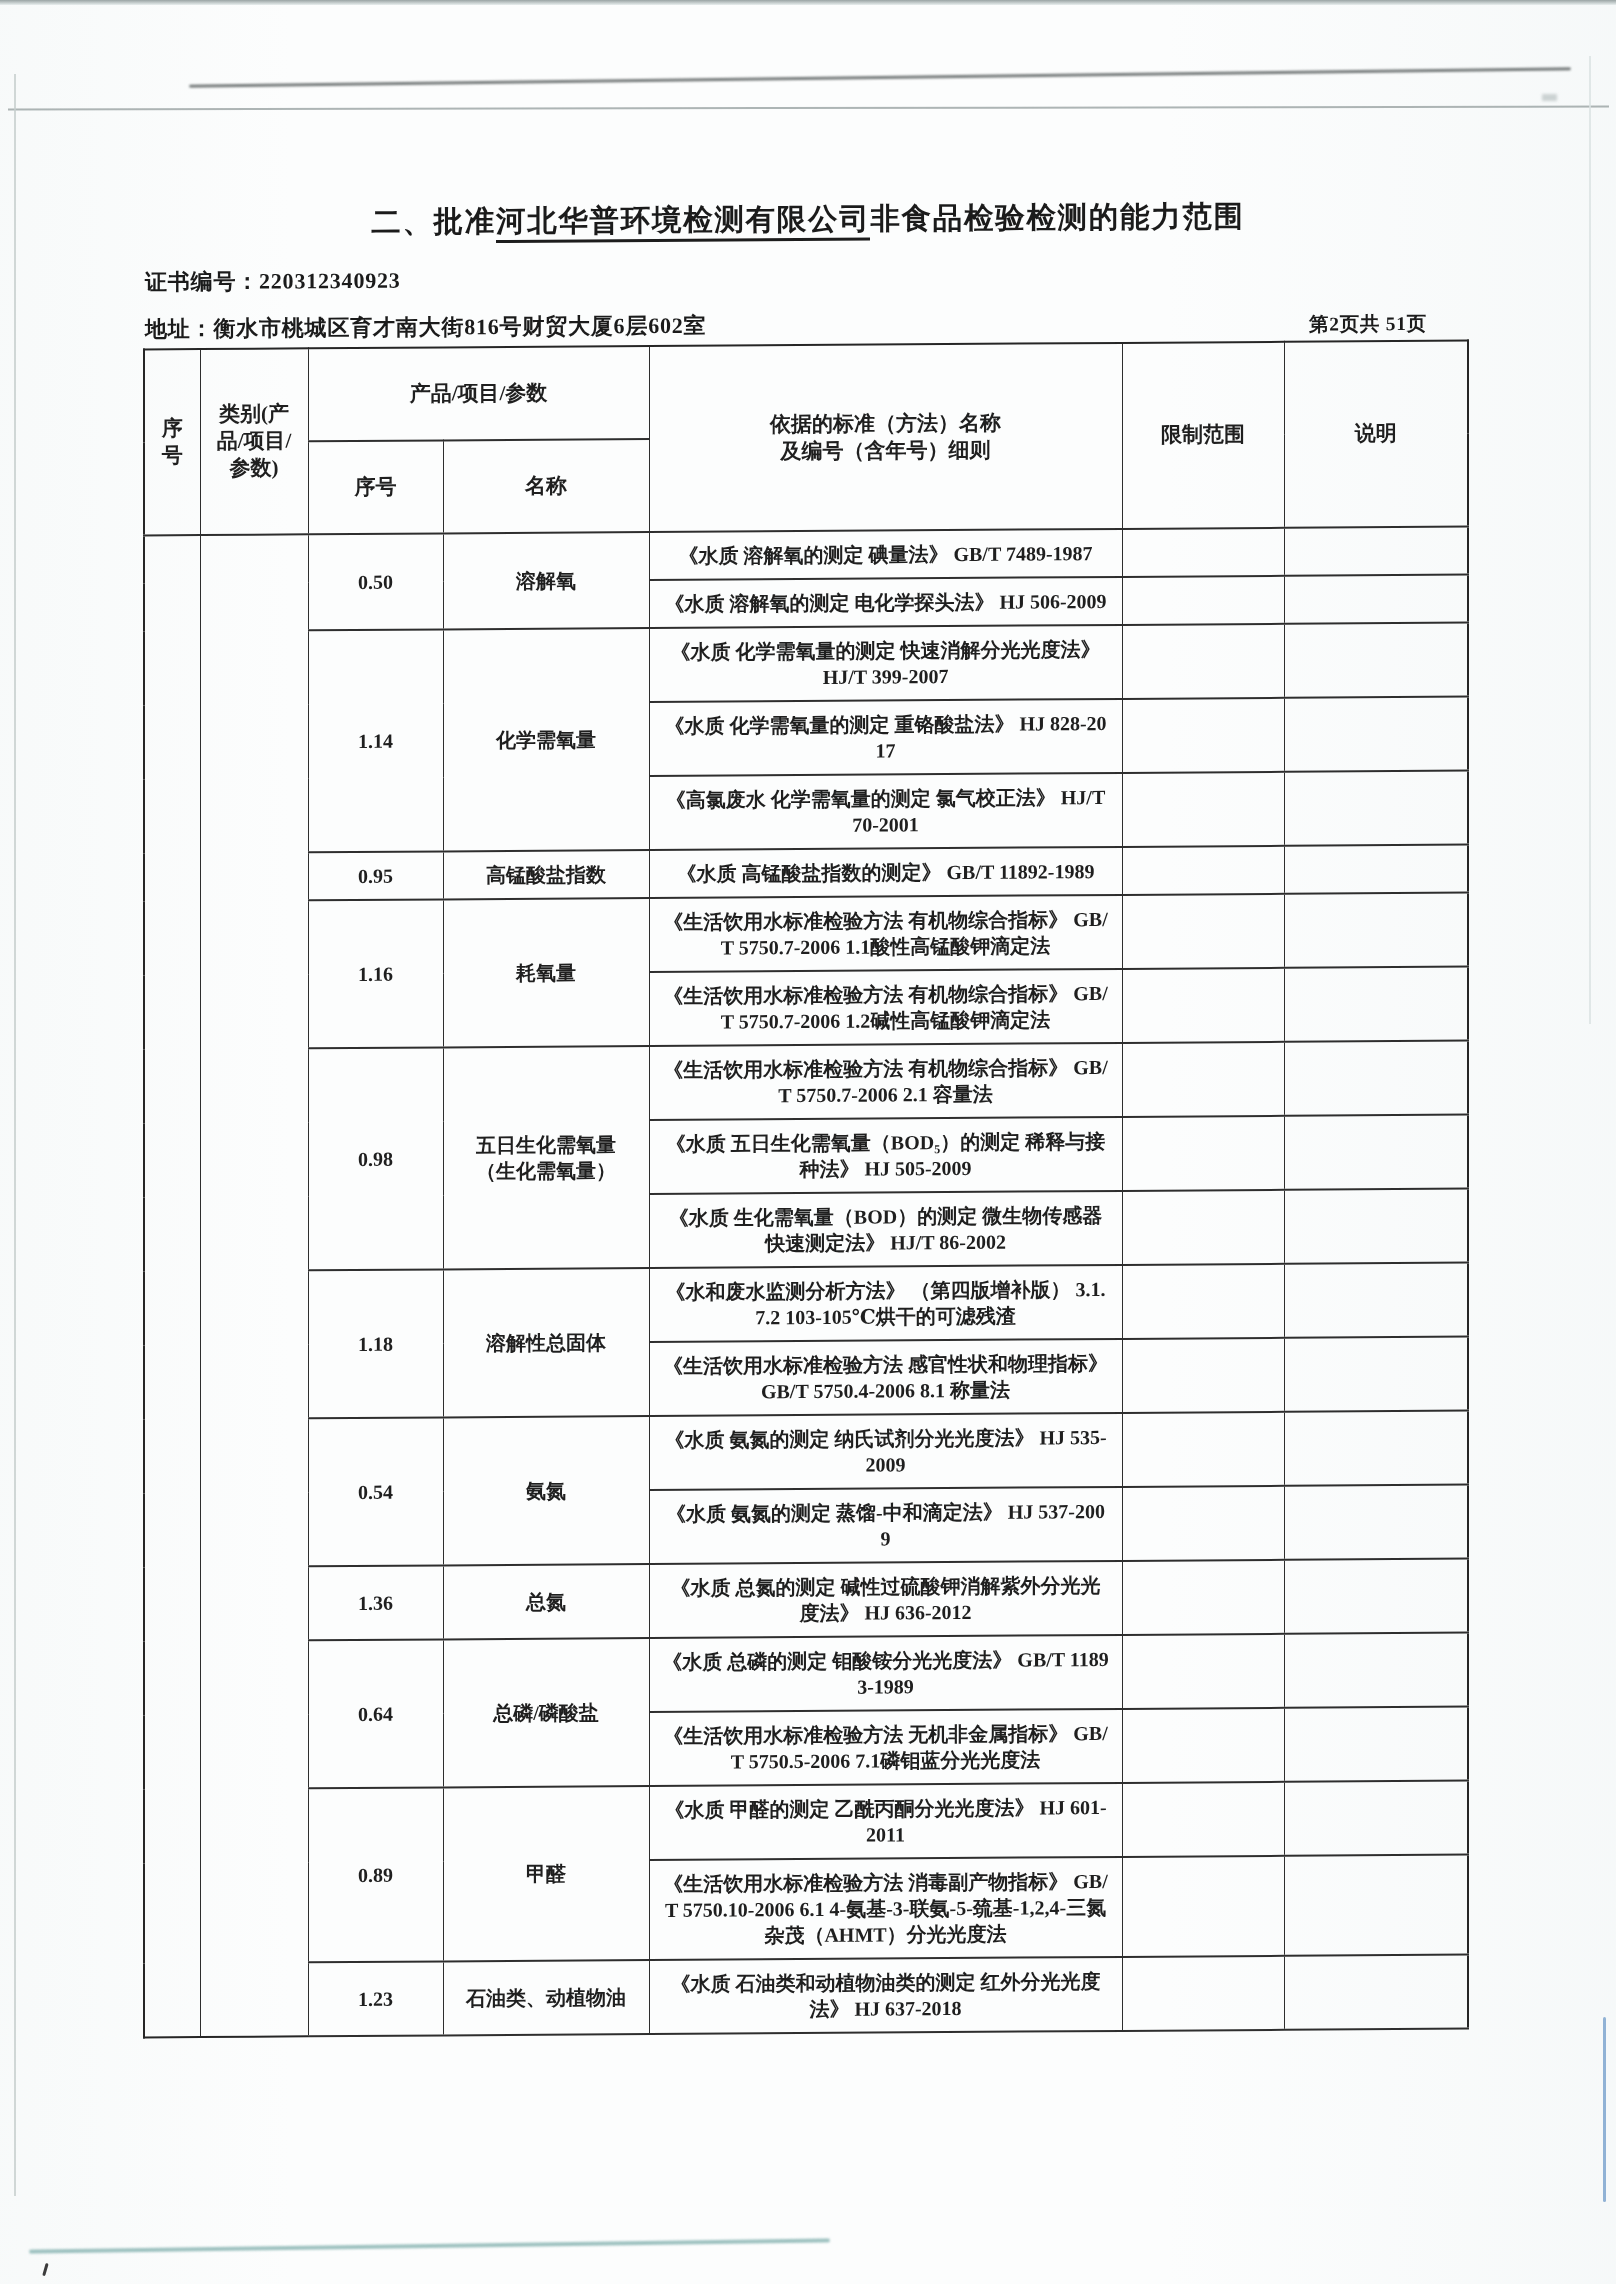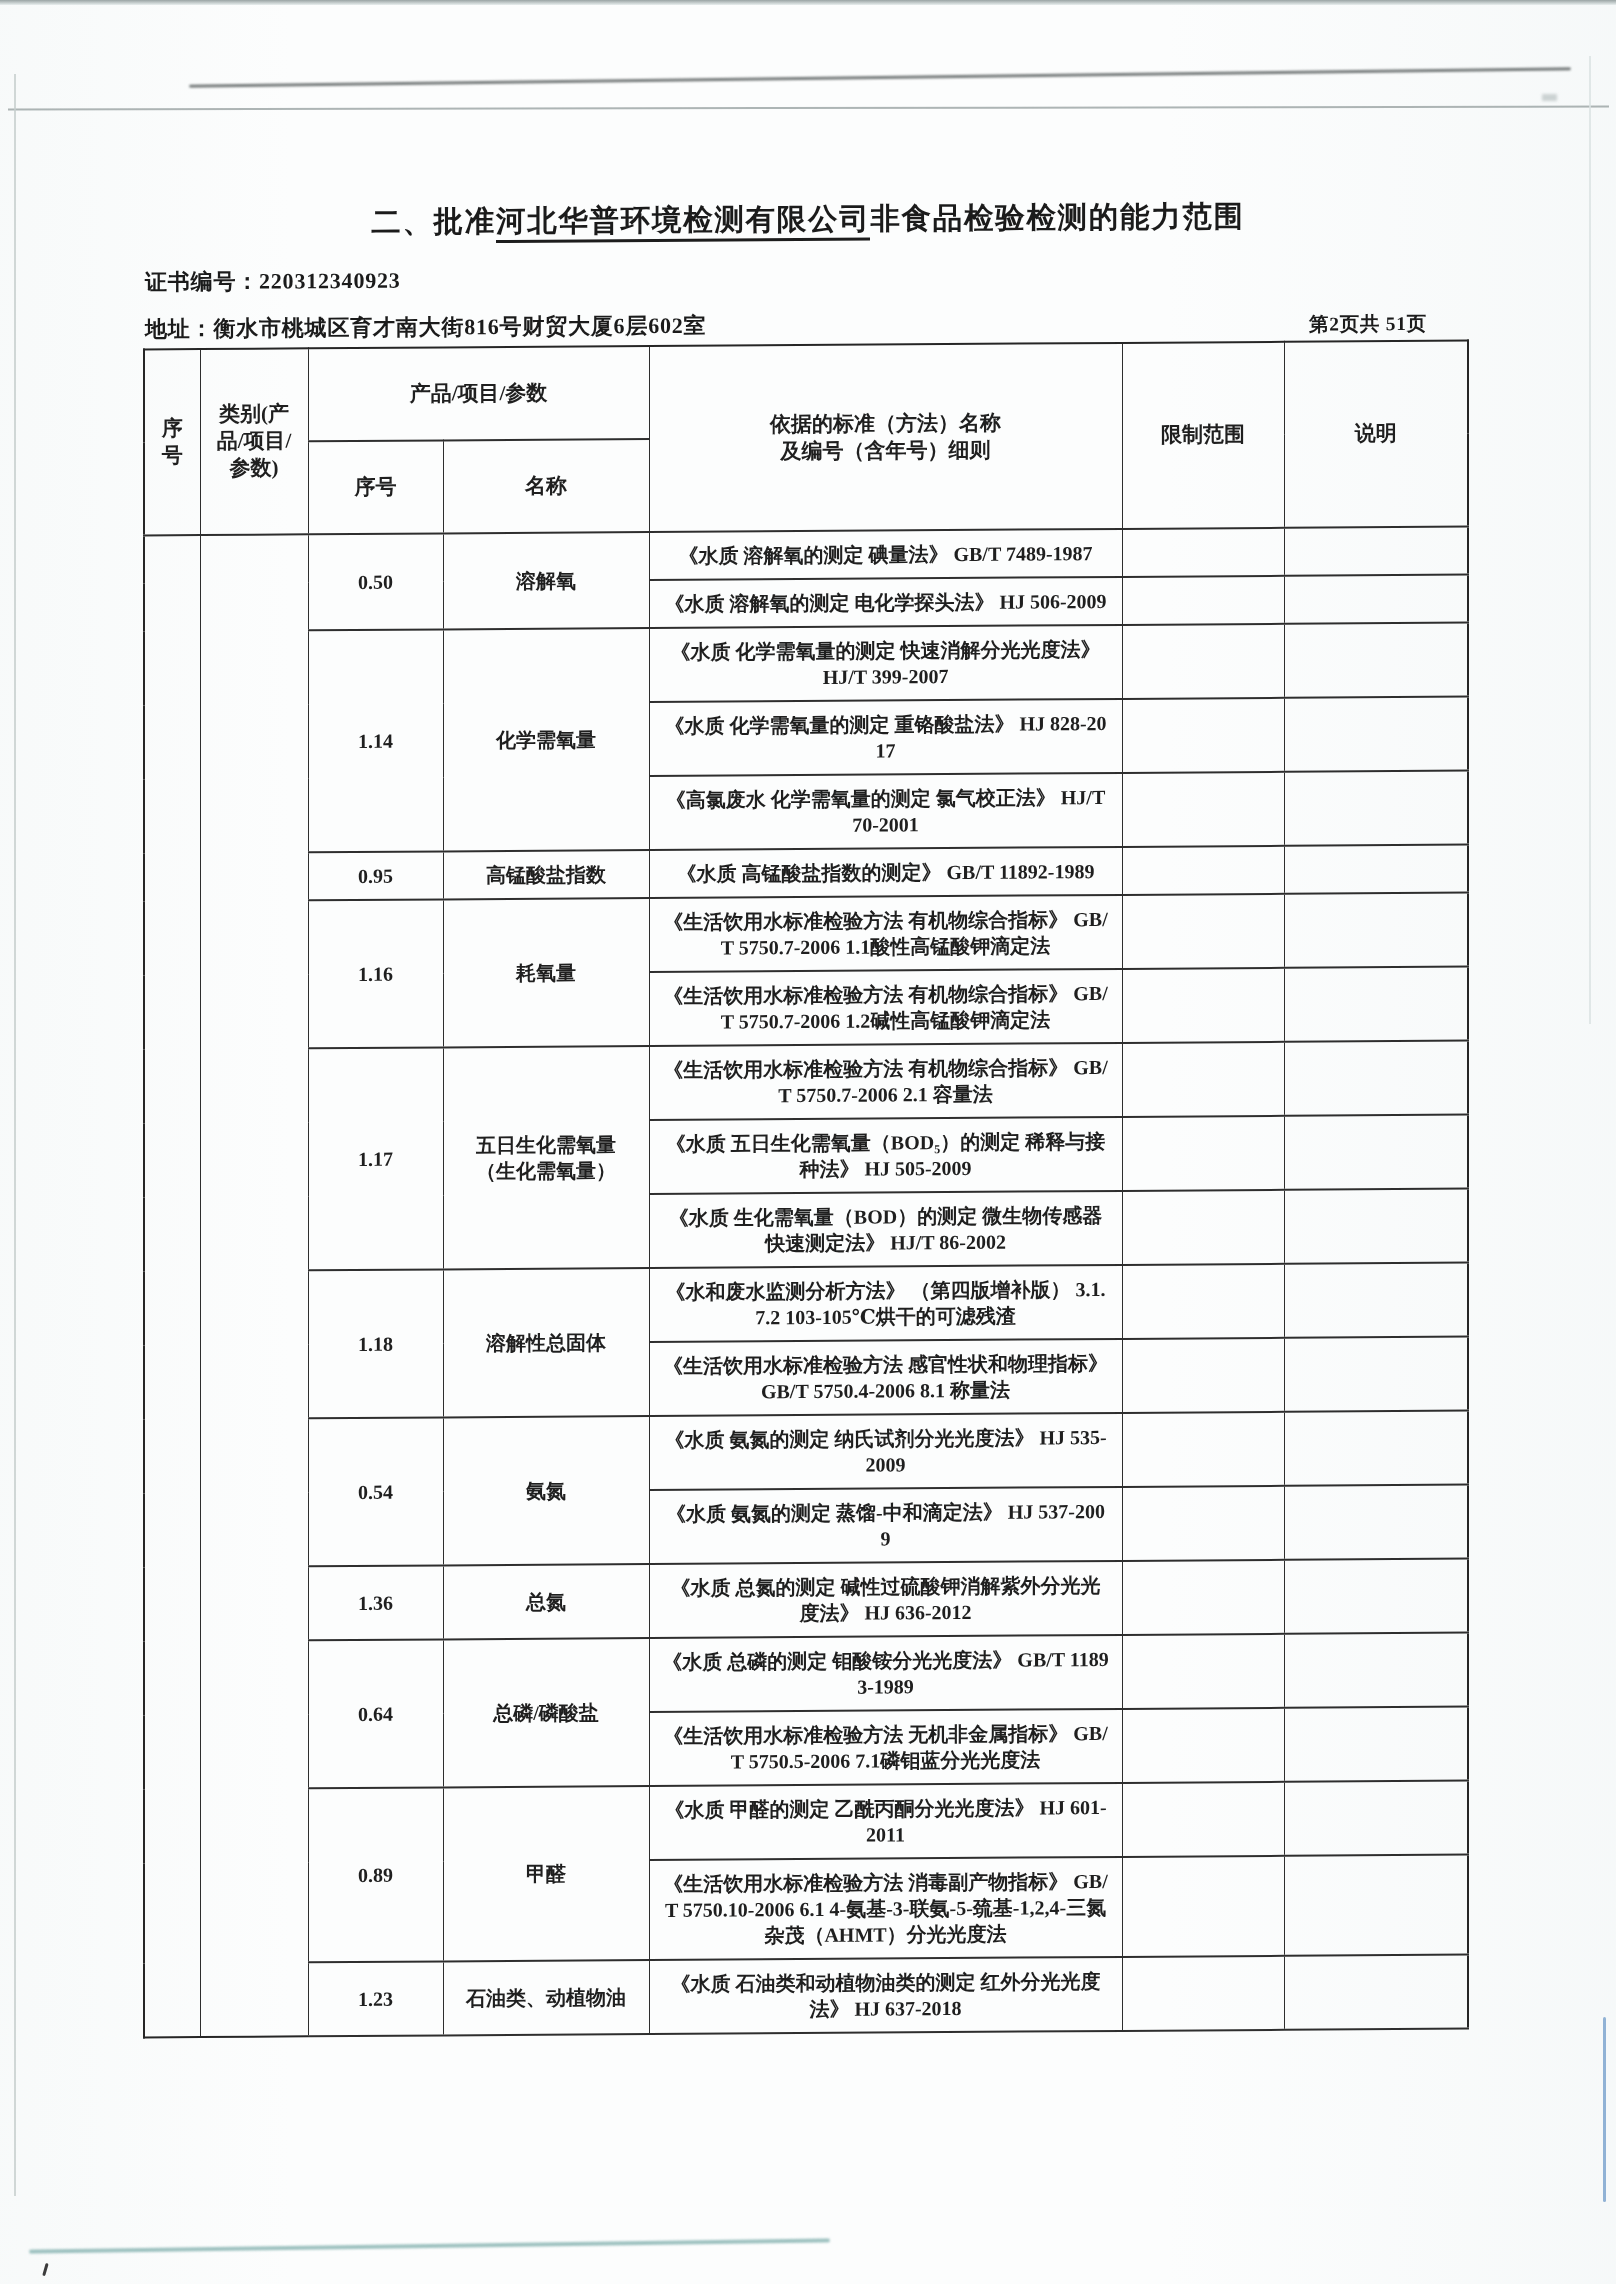--- a/index.html
+++ b/index.html
@@ -144,21 +144,21 @@
             <td class="col-method">《生活饮用水标准检验方法 有机物综合指标》  GB/T 5750.7-2006  1.1酸性高锰酸钾滴定法</td>
             <td class="col-limit"></td>
             <td class="col-note"></td>
           </tr>
           <tr>
             <td class="col-method">《生活饮用水标准检验方法 有机物综合指标》  GB/T 5750.7-2006  1.2碱性高锰酸钾滴定法</td>
             <td class="col-limit"></td>
             <td class="col-note"></td>
           </tr>
           <tr>
-            <td class="col-itemseq" rowspan="3">1.17</td>
+            <td class="col-itemseq" rowspan="3">0.98</td>
             <td class="col-name" rowspan="3">五日生化需氧量
 （生化需氧量）</td>
             <td class="col-method">《生活饮用水标准检验方法 有机物综合指标》  GB/T 5750.7-2006  2.1 容量法</td>
             <td class="col-limit"></td>
             <td class="col-note"></td>
           </tr>
           <tr>
             <td class="col-method">《水质 五日生化需氧量（BOD₅）的测定 稀释与接种法》  HJ 505-2009</td>
             <td class="col-limit"></td>
             <td class="col-note"></td>

